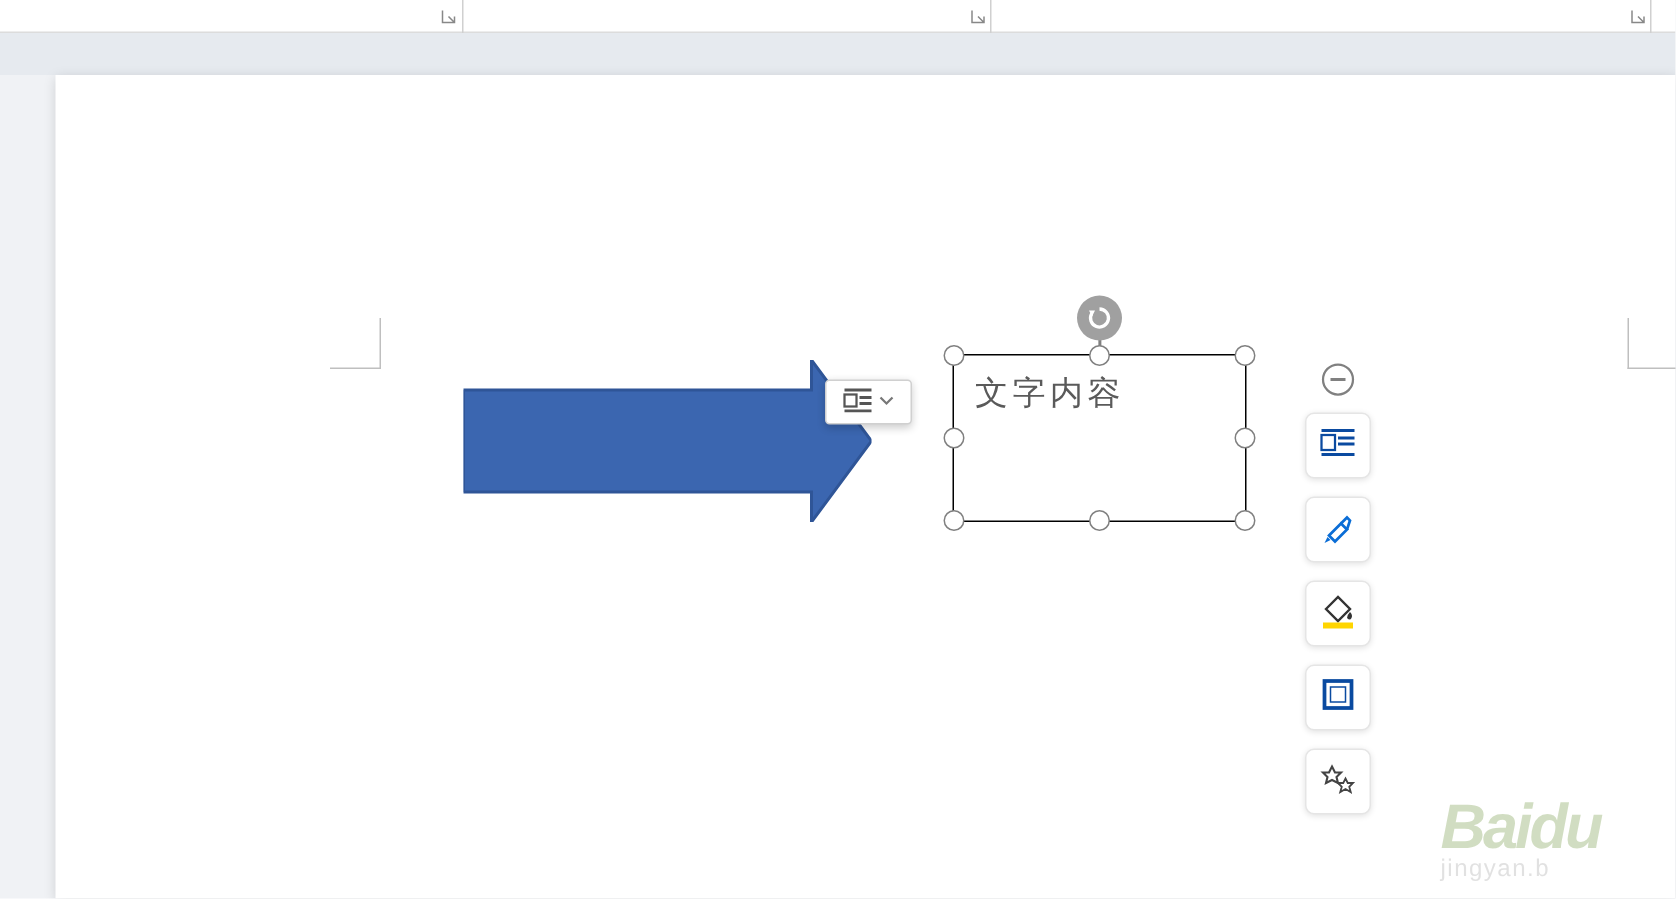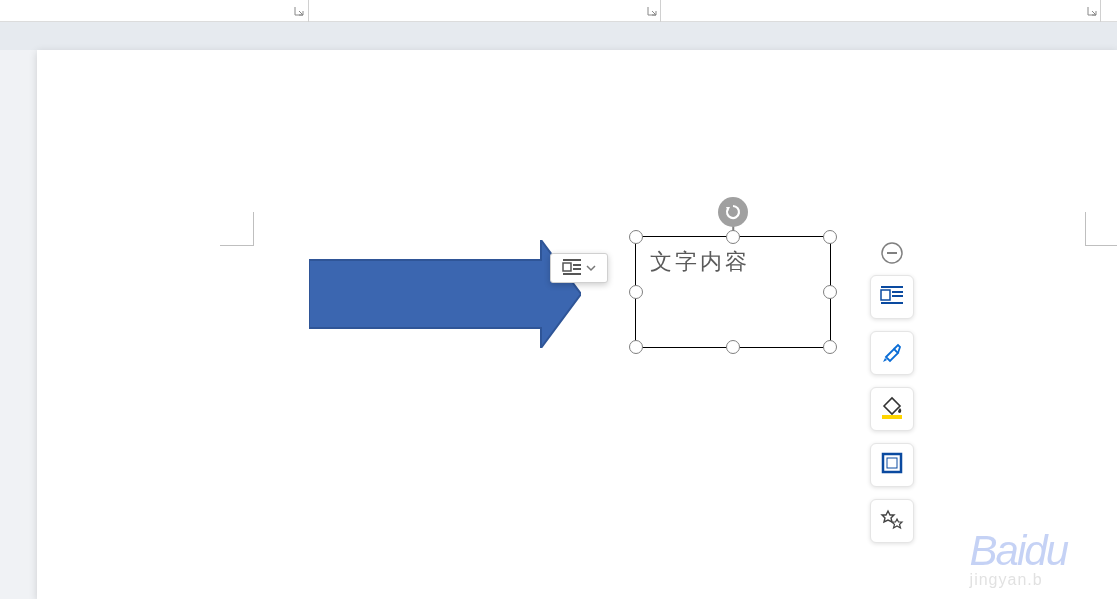--- a/index.html
+++ b/index.html
@@ -163,22 +163,22 @@
   }
   .watermark {
     position: absolute;
     bottom: 10px;
     right: 50px;
     opacity: .25;
     pointer-events: none;
   }
   .watermark .big {
     font-size: 42px;
-    font-weight: 400;
-    color: #1d4ed8;
+    font-weight: 700;
+    color: #4d7c0f;
     font-style: italic;
     letter-spacing: -2px;
   }
   .watermark .small {
     font-size: 16px;
     color: #8a8a8a;
     letter-spacing: 1px;
     margin-top:-4px;
   }
   .watermark2 {

